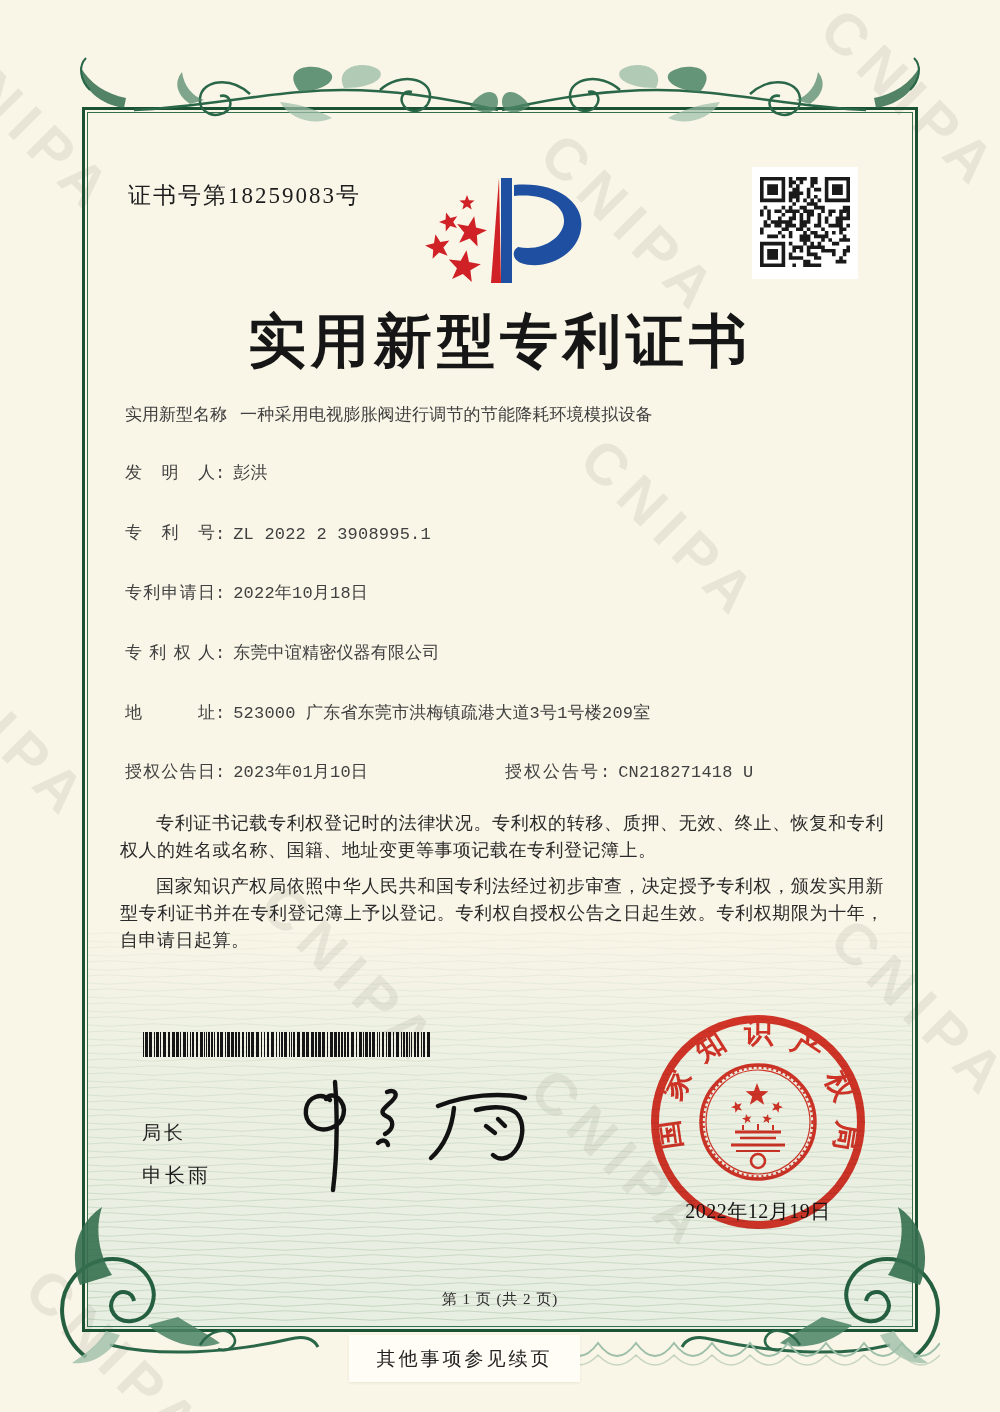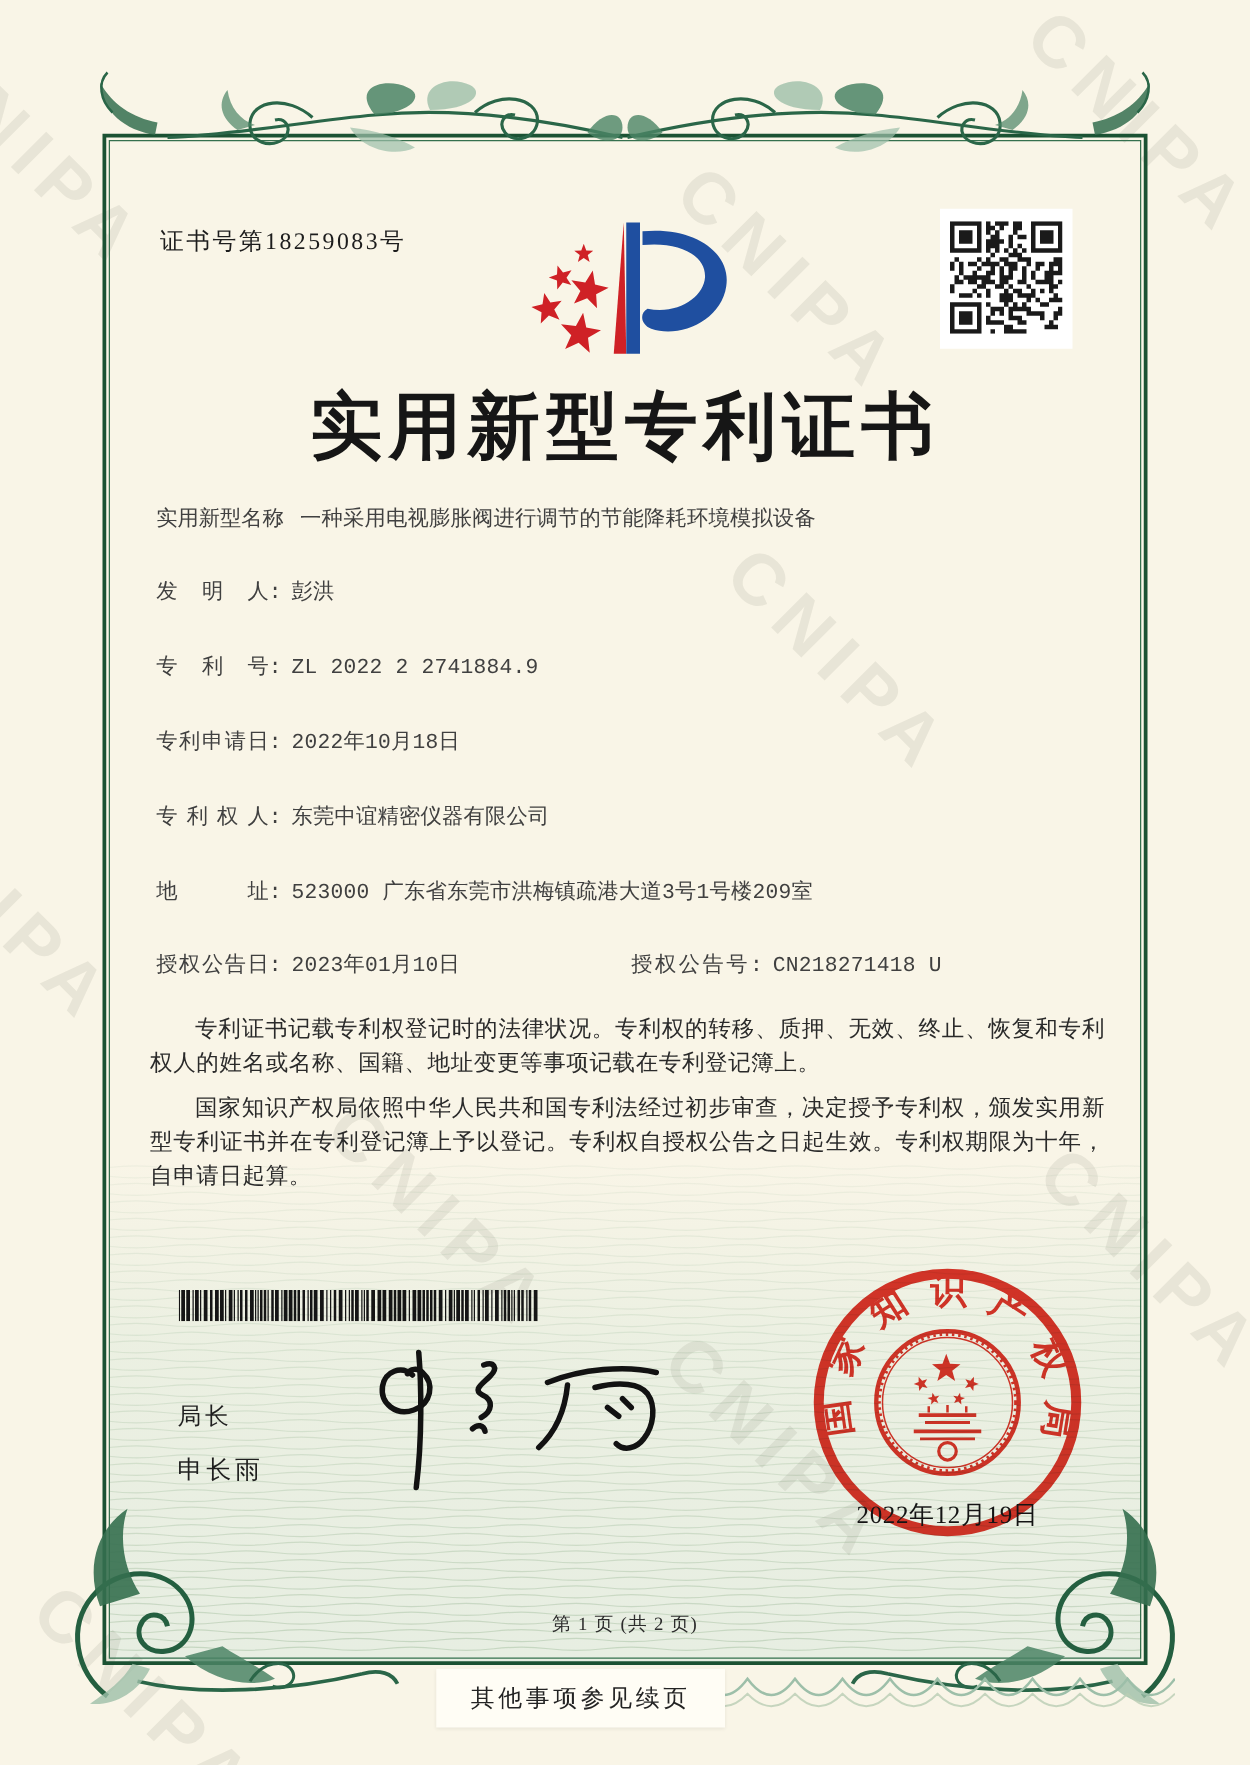--- a/index.html
+++ b/index.html
@@ -12,21 +12,21 @@
   
   .wm{position:absolute;z-index:1;font-family:"Liberation Sans","DejaVu Sans",sans-serif;
       font-weight:bold;font-size:58px;letter-spacing:10px;color:rgba(125,122,106,0.13);
       transform:rotate(45deg);transform-origin:left top;pointer-events:none;white-space:nowrap;}
   
   .frame{position:absolute;left:82px;top:107px;width:830px;height:1219px;z-index:2;
          border:3px solid #1b5233;pointer-events:none;}
   .frame-inner{position:absolute;left:2px;top:2px;right:2px;bottom:2px;border:1px solid #35704e;}
   .orn{position:absolute;z-index:3;pointer-events:none;}
   
-  .cert-no{position:absolute;left:128px;top:180px;z-index:4;font-size:19px;letter-spacing:2px;color:#1d1d1d;}
+  .cert-no{position:absolute;left:128px;top:180px;z-index:4;font-size:23px;letter-spacing:2px;color:#1d1d1d;}
   .logo{position:absolute;left:425px;top:163px;width:170px;height:142px;z-index:4;}
   .qr-box{position:absolute;left:752px;top:167px;width:106px;height:112px;background:#fff;z-index:4;}
   .qr-box svg{position:absolute;left:8px;top:10px;}
   .title{position:absolute;left:0;right:0;top:303px;z-index:4;text-align:center;
          font-size:58px;font-weight:bold;letter-spacing:5px;color:#161616;}
   
   .row{position:absolute;left:125px;z-index:4;font-size:17px;color:#404040;white-space:nowrap;font-family:Liberation Mono, monospace;}
   .lab{display:inline-block;width:90px;text-align:justify;text-align-last:justify;vertical-align:bottom;}
   .sep{display:inline-block;}
   .val{margin-left:8px;letter-spacing:.2px;}
@@ -200,21 +200,21 @@
 
   <div class="title">实用新型专利证书</div>
 
   <div class="row r1">
     <span class="lab">实用新型名称</span><span class="sep">：</span><span class="val">一种采用电视膨胀阀进行调节的节能降耗环境模拟设备</span>
   </div>
   <div class="row r2">
     <span class="lab">发明人</span><span class="sep">:</span><span class="val">彭洪</span>
   </div>
   <div class="row r3">
-    <span class="lab">专利号</span><span class="sep">:</span><span class="val">ZL 2022 2 2741884.9</span>
+    <span class="lab">专利号</span><span class="sep">:</span><span class="val">ZL 2022 2 3908995.1</span>
   </div>
   <div class="row r4">
     <span class="lab">专利申请日</span><span class="sep">:</span><span class="val">2022年10月18日</span>
   </div>
   <div class="row r5">
     <span class="lab">专利权人</span><span class="sep">:</span><span class="val">东莞中谊精密仪器有限公司</span>
   </div>
   <div class="row r6">
     <span class="lab">地址</span><span class="sep">:</span><span class="val">523000 广东省东莞市洪梅镇疏港大道3号1号楼209室</span>
   </div>

